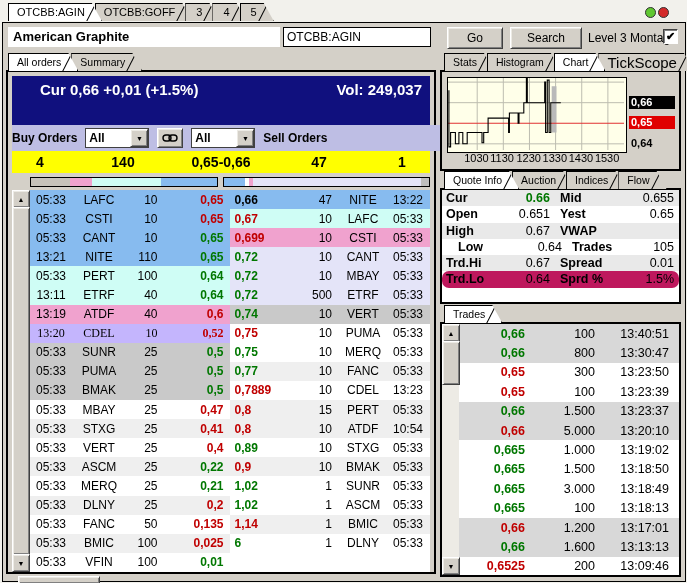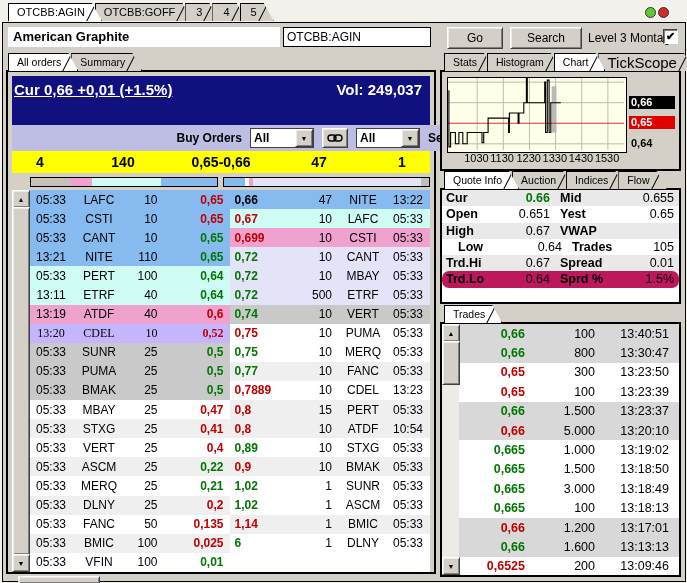--- a/index.html
+++ b/index.html
@@ -17,21 +17,21 @@
   .bevel{background:#D4D0C8;border:1px solid;border-color:#FFF #404040 #404040 #FFF;box-shadow:inset 1px 1px 0 #ECEAE4,inset -1px -1px 0 #808080;}
   .btn{font-size:12px;color:#000;text-align:center;display:flex;align-items:center;justify-content:center;}
   .inset{background:#FFF;border:1px solid;border-color:#404040 #FFF #FFF #404040;box-shadow:inset 1px 1px 0 #808080;}
   
   .hdr-company{position:absolute;left:8px;top:27px;width:272px;height:20px;background:#FFF;font-size:13px;font-weight:bold;line-height:20px;padding-left:5px;box-sizing:border-box;}
   .hdr-input{position:absolute;left:283px;top:27px;width:148px;height:20px;border:1px solid #000;background:#FFF;font-size:12px;font-family:"Liberation Sans",sans-serif;padding:0 3px;box-sizing:border-box;}
   .hdr-chklabel{position:absolute;font-size:12px;}
   
   .lbox{position:absolute;left:6px;top:70px;width:430px;height:504px;border:2px solid #000;background:#D4D0C8;box-sizing:border-box;}
   .navy{position:absolute;left:4px;top:4px;width:418px;height:49px;background:#10107E;color:#FFF;font-size:15px;font-weight:bold;}
-  .filterrow{position:absolute;left:4px;top:53px;width:480px;height:26px;background:#BEBEE4;display:flex;align-items:center;justify-content:flex-end;gap:8px;font-size:12px;font-weight:bold;}
+  .filterrow{position:absolute;left:4px;top:53px;width:480px;height:26px;background:#BEBEE4;display:flex;align-items:center;justify-content:flex-start;gap:8px;font-size:12px;font-weight:bold;}
   .selbox{width:62px;height:18px;background:#FFF;border:1px solid #404040;display:flex;align-items:center;font-size:12px;font-weight:bold;}
   .selbox .val{flex:1;padding-left:3px;}
   .selbox .dd{width:16px;height:16px;font-size:7px;}
   .yellow{position:absolute;left:4px;top:79px;width:418px;height:22px;background:#FFFF00;display:flex;align-items:center;font-size:14px;font-weight:bold;}
   .yellow span{text-align:center;}
   .dbars{position:absolute;left:4px;top:104px;width:418px;height:12px;}
   .dbar{position:absolute;top:1px;height:10px;border:1px solid #000;display:flex;background:#FFF;box-sizing:border-box;}
   .book{position:absolute;left:4px;top:118px;width:418px;height:382px;background:#FFF;display:flex;}
   .sbar{width:17px;position:relative;background:#EDEBE5;flex:none;}
   .sbtn{position:absolute;left:0;width:16px;height:16px;font-size:7px;}
@@ -94,21 +94,21 @@
 <div class="hdr-chklabel" style="left:588px;top:31px;">Level 3 Montage</div>
 <div class="inset" style="position:absolute;left:663px;top:29px;width:13px;height:13px;font-size:11px;line-height:12px;text-align:center;font-weight:bold;" id="montage-chk">✔</div>
 
 <div class="tabrow" style="left:8px;top:53px;z-index:2;">
   <div class="tab active" style="font-size:10.5px;"><span>All orders</span></div>
   <div class="tab" style="font-size:10.5px;"><span>Summary</span></div>
 </div>
 
 <div class="lbox">
   <div class="navy">
-    <span style="position:absolute;left:2px;top:5px;text-decoration:underline;">Cur 0,66 +0,01 (+1.5%)</span>
+    <span style="position:absolute;left:28px;top:5px;">Cur 0,66 +0,01 (+1.5%)</span>
     <span style="position:absolute;right:8px;top:5px;">Vol: 249,037</span>
   </div>
   <div class="filterrow">
     <span>Buy Orders</span>
     <div class="selbox">
       <span class="val">All</span>
       <span class="dd bevel btn">▼</span>
     </div>
     <div class="bevel btn" style="width:24px;height:18px;">
       <svg width="16" height="10" viewBox="0 0 16 10">

